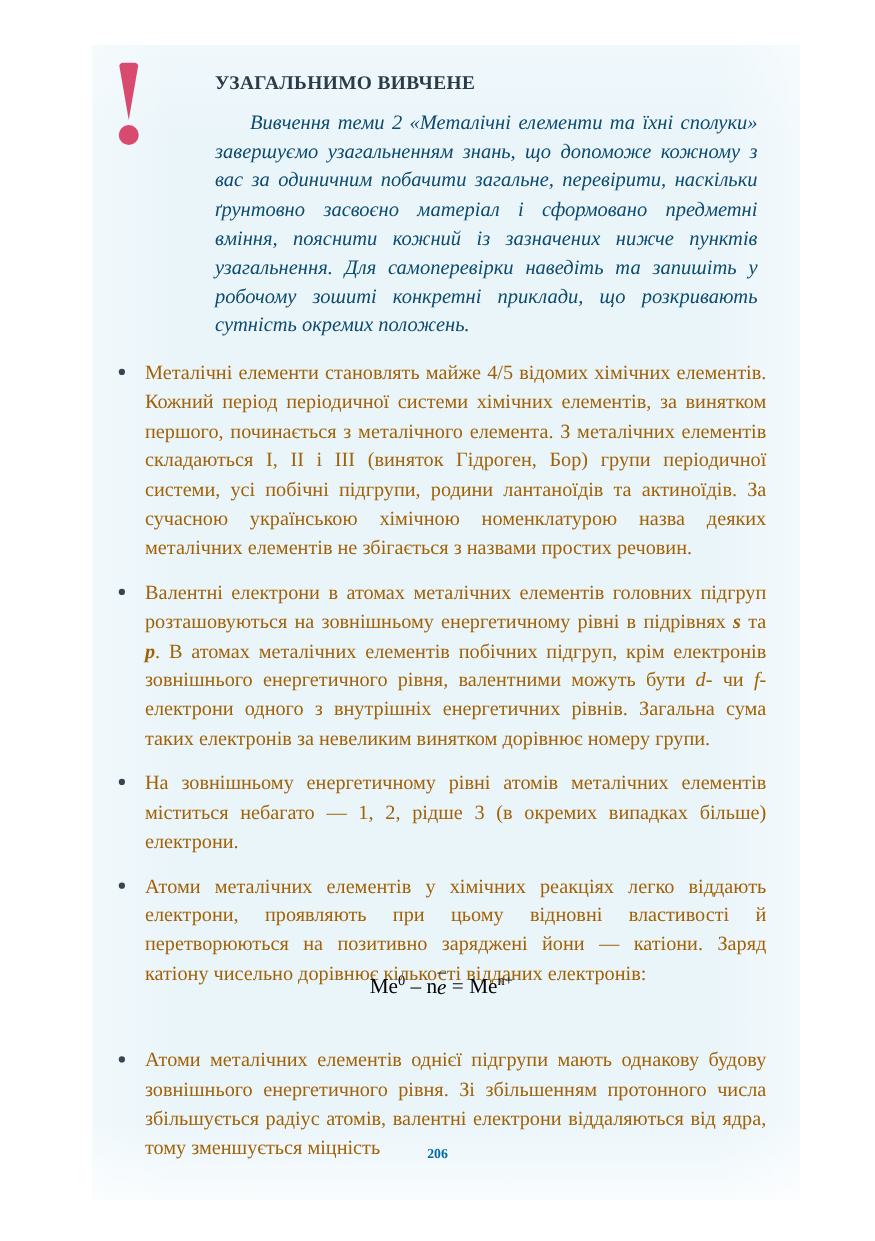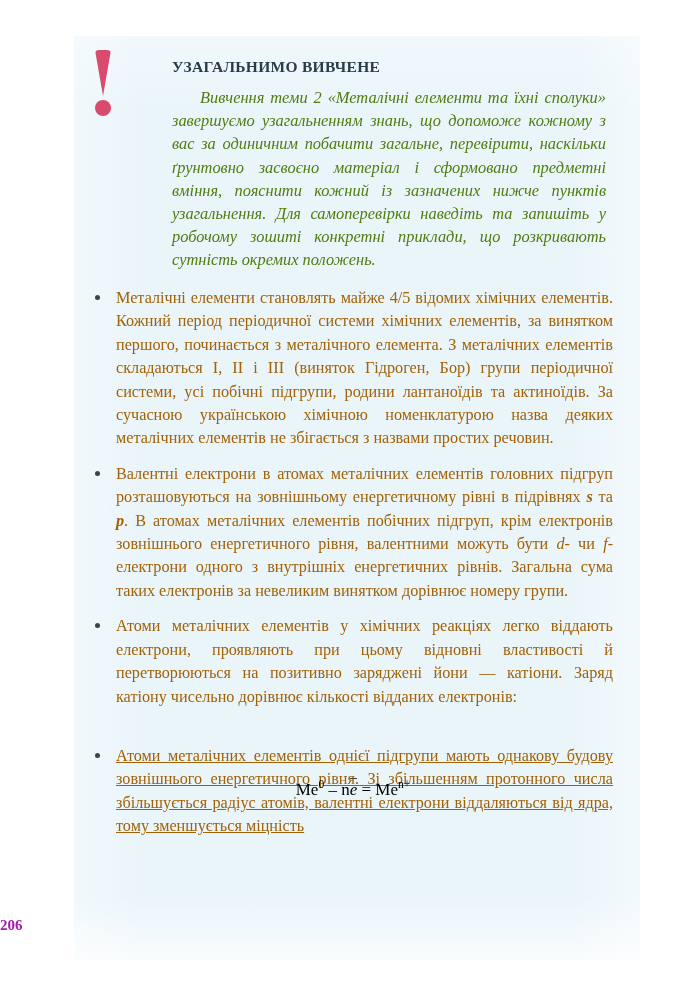--- a/index.html
+++ b/index.html
@@ -81,21 +81,21 @@
   
   .intro {
     position: absolute;
     left: 172px;
     top: 86px;
     width: 434px;
     font-family: "Liberation Serif", serif;
     font-style: italic;
     font-size: 16.4px;
     line-height: 23.2px;
-    color: #4d7c0f;
+    color: #0c4a6e;
     text-align: justify;
     text-indent: 28px;
     -webkit-hyphens: manual;
     hyphens: manual;
   }
 
   
   .bullets {
     position: absolute;
     left: 93px;
@@ -160,25 +160,25 @@
     height: 1px;
     background: #2f3f4b;
   }
 
   
   .page-number {
     position: absolute;
     left: 0;
     top: 917px;
     width: 700px;
-    text-align: left;
+    text-align: center;
     font-family: "Liberation Serif", serif;
     font-weight: bold;
-    font-size: 15px;
-    color: #a21caf;
+    font-size: 11px;
+    color: #0369a1;
   }
 </style>
 </head>
 <body>
 
 <div id="page"></div>
 
 <div id="content">
 
   <div class="excl-icon">
@@ -195,27 +195,31 @@
     <div class="bullet-item">
       <span class="marker"></span>
       <span class="txt">Металічні елементи становлять майже 4/5 відомих хімічних елементів. Кожний період періодичної системи хімічних елементів, за винятком першого, починається з металічного елемента. З металічних елементів складаються I, II і III (виняток Гідроген, Бор) групи періодичної системи, усі побічні підгрупи, родини лантаноїдів та актиноїдів. За сучасною українською хімічною номенклатурою назва деяких металічних елементів не збігається з назвами простих речовин.</span>
     </div>
 
     <div class="bullet-item">
       <span class="marker"></span>
       <span class="txt" id="bullet2"><span>Валентні електрони в атомах металічних елементів головних підгруп розташовуються на зовнішньому енергетичному рівні в підрівнях </span><i class="sym">s</i><span> та </span><i class="sym">p</i><span>. В атомах металічних елементів побічних підгруп, крім електронів зовнішнього енергетичного рівня, валентними можуть бути </span><i class="symlight">d</i><span>- чи </span><i class="symlight">f</i><span>-електрони одного з внутрішніх енергетичних рівнів. Загальна сума таких електронів за невеликим винятком  дорівнює номеру групи.</span></span>
     </div>
 
+    <div class="bullet-item">
+      <span class="marker"></span>
+      <span class="txt">На зовнішньому енергетичному рівні атомів металічних елементів міститься небагато — 1, 2, рідше 3 (в окремих випадках більше) електрони.</span>
+    </div>
 
     <div class="bullet-item">
       <span class="marker"></span>
       <span class="txt">Атоми металічних елементів у хімічних реакціях легко віддають електрони, проявляють при цьому відновні властивості й перетворюються на позитивно заряджені йони — катіони. Заряд катіону чисельно дорівнює кількості відданих електронів:</span>
     </div>
 
-    <div class="bullet-item" style="margin-top:36px;text-decoration:underline;">
+    <div class="bullet-item" style="margin-top:46px;">
       <span class="marker"></span>
       <span class="txt">Атоми металічних елементів однієї підгрупи мають однакову будову зовнішнього енергетичного рівня. Зі збільшенням протонного числа збільшується радіус атомів, валентні електрони віддаляються від ядра, тому зменшується міцність</span>
     </div>
 
   </div>
 
   <div class="formula">
     <span>Me</span><sup>0</sup>
     <span>–</span>
     <span>n</span><span class="ebar">e</span>

